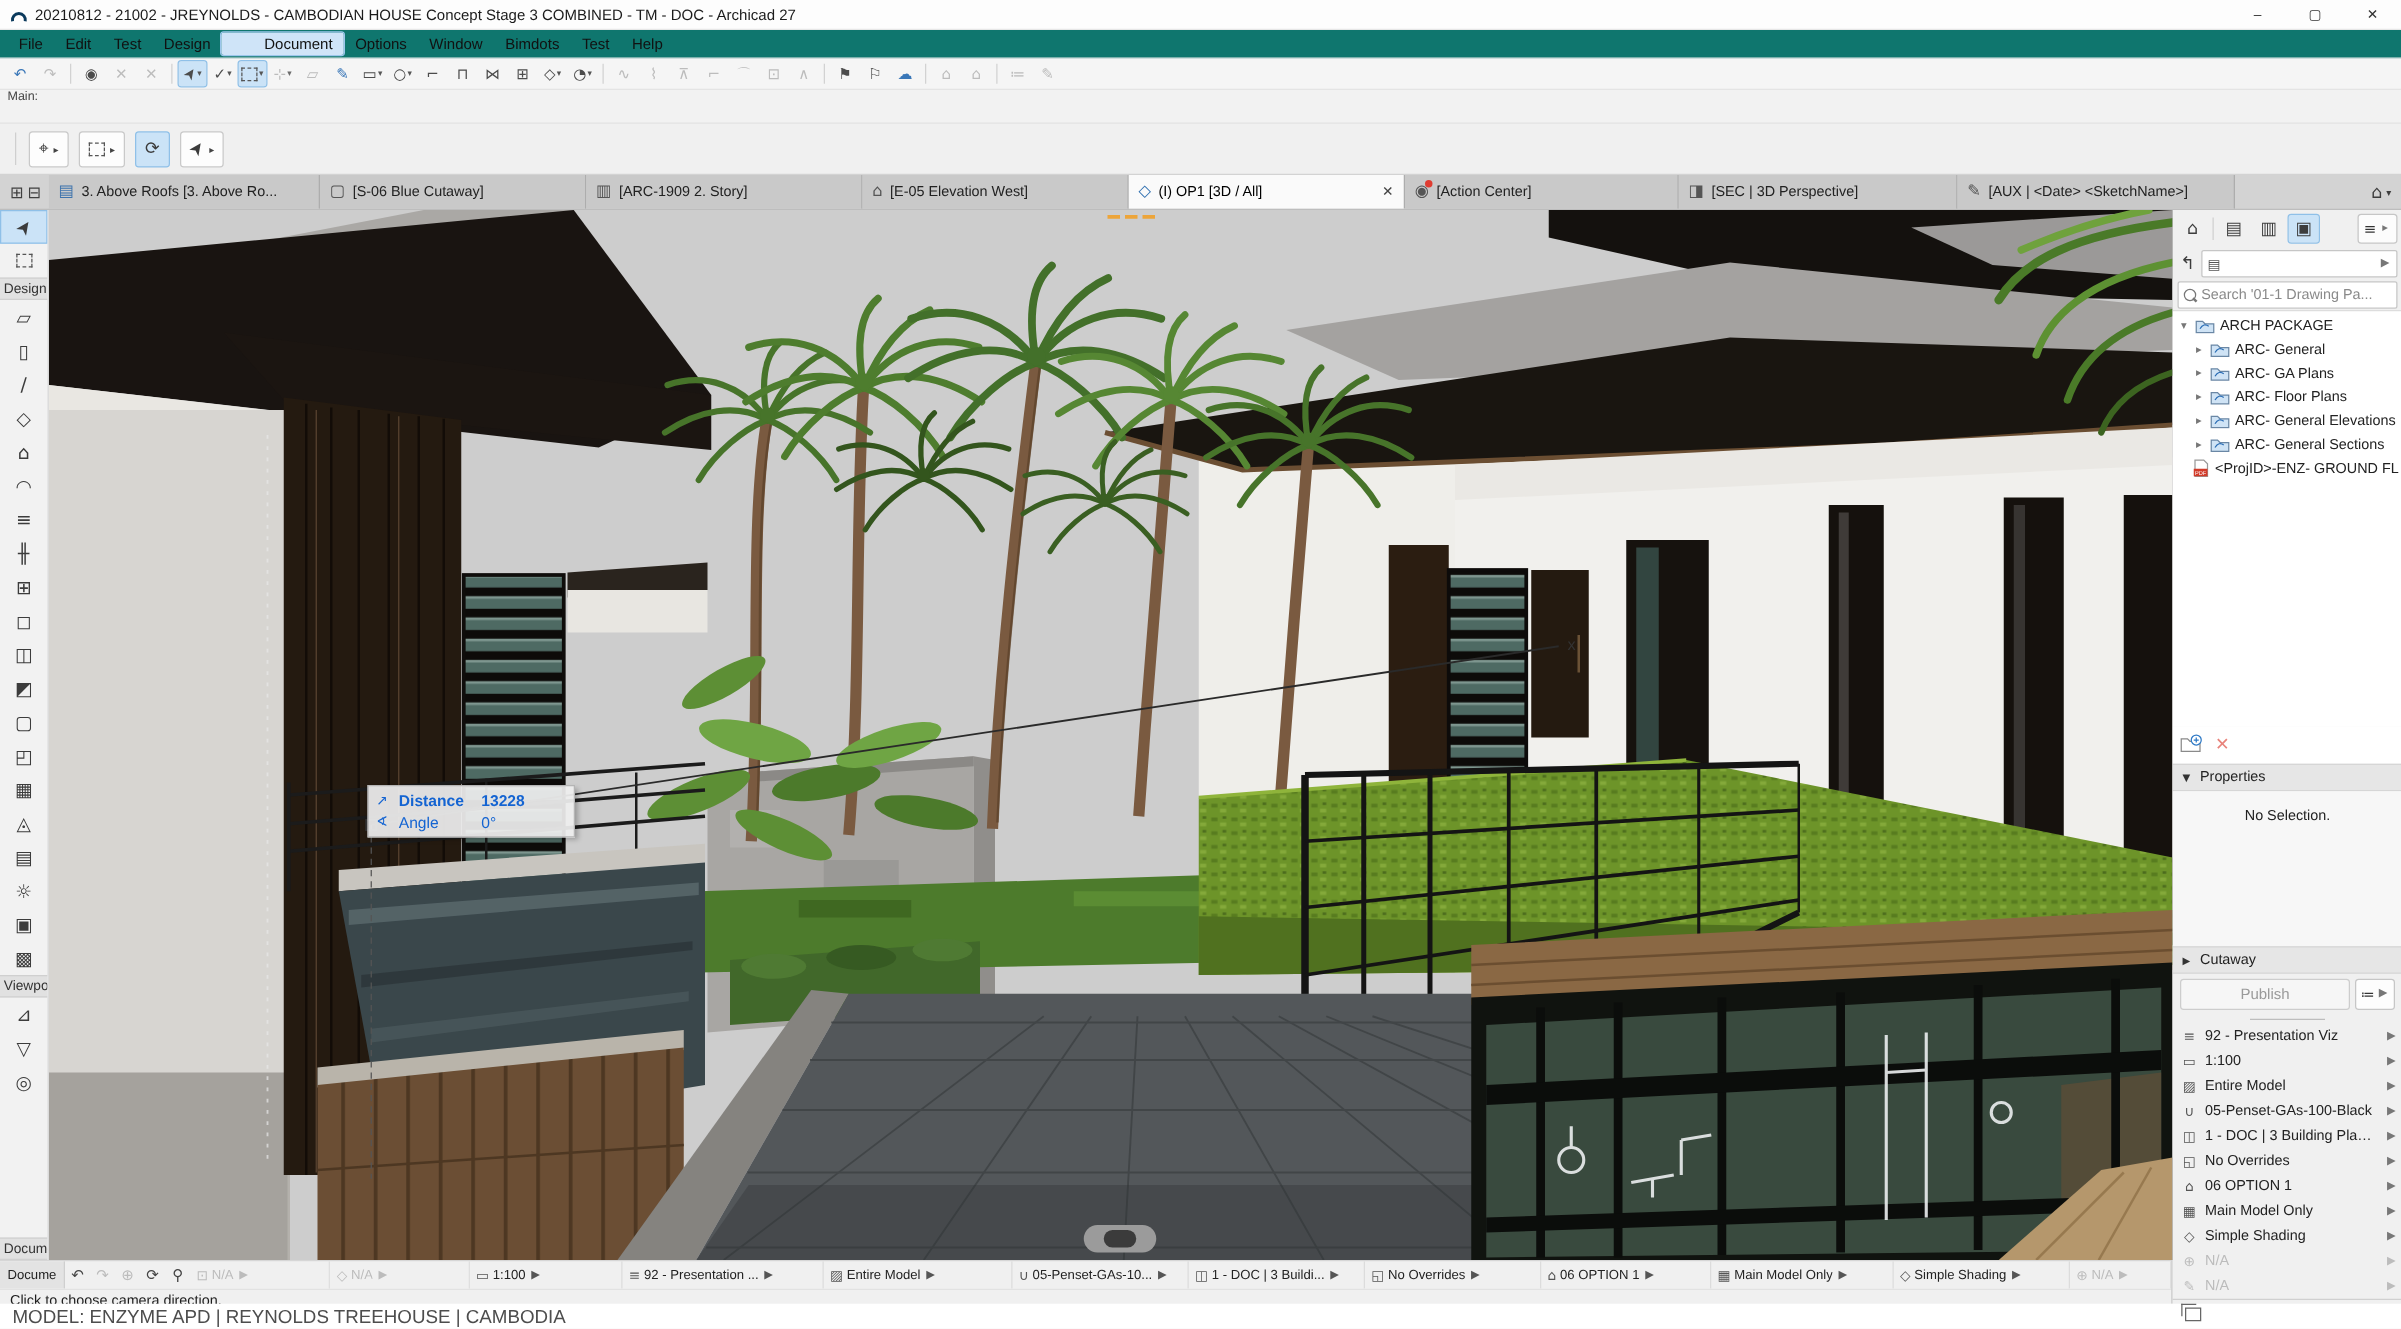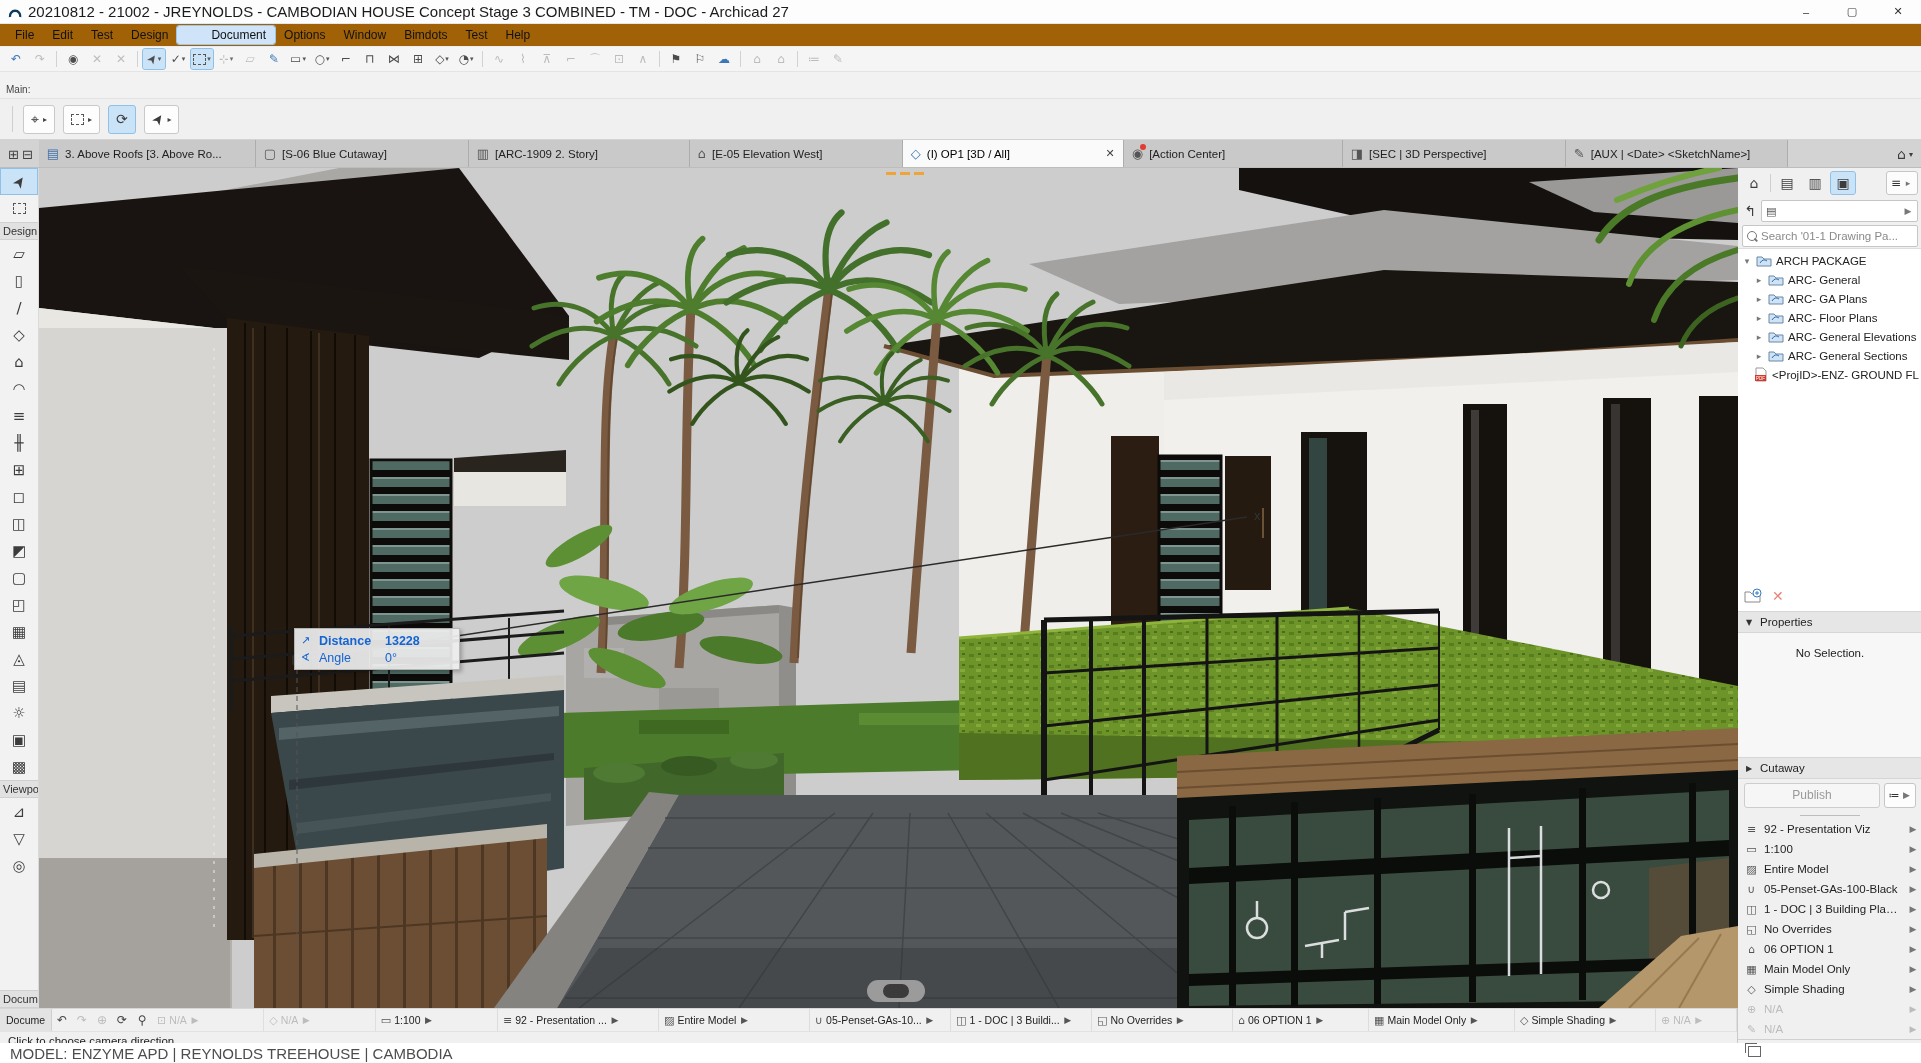--- a/index.html
+++ b/index.html
@@ -5,41 +5,41 @@
   html,body{margin:0;padding:0;background:#fff;}
   body{width:1921px;height:1063px;overflow:hidden;font-family:"Liberation Sans","DejaVu Sans",sans-serif;-webkit-font-smoothing:antialiased;}
   .app{position:relative;width:1921px;height:1063px;background:#f0f0f0;display:flex;flex-direction:column;}
   .g{font-family:"DejaVu Sans",sans-serif;}
   .blue{color:#3a77b8;}
   .dis{color:#b3b3b3 !important;opacity:.85;}
 
   
   .titlebar{height:23px;background:#fdfdfd;display:flex;align-items:center;border-bottom:1px solid #e7e7e7;flex:none;}
   .tb-logo{margin:0 6px 0 8px;display:flex;align-items:center;}
-  .tb-title{font-size:15px;color:#1b1b1b;white-space:nowrap;}
+  .tb-title{font-size:12px;color:#1b1b1b;white-space:nowrap;}
   .tb-controls{margin-left:auto;display:flex;height:100%;}
   .winbtn{width:46px;display:flex;align-items:center;justify-content:center;font-size:11px;color:#333;}
 
   
-  .menubar{height:22px;background:#a16207;display:flex;align-items:center;padding-left:6px;flex:none;border-bottom:1px solid #ececec;}
+  .menubar{height:22px;background:#0f766e;display:flex;align-items:center;padding-left:6px;flex:none;border-bottom:1px solid #ececec;}
   .menuitem{font-size:12px;color:#111;padding:2px 9px;border-radius:2px;white-space:nowrap;}
   .menuitem.hl{background:#cfe4f8;outline:1px solid #9cc6ec;padding-left:34px;}
 
   
   .toolbar{height:24px;background:#f5f5f5;display:flex;align-items:center;padding-left:4px;flex:none;border-bottom:1px solid #e4e4e4;}
   .tbtn{height:20px;min-width:20px;display:flex;align-items:center;justify-content:center;margin:0 1px;border-radius:2px;color:#4c4c4c;font-size:12px;padding:0 1px;}
   .tbtn.act{background:#cbe3f7;outline:1px solid #8fc0e8;}
   .tbtn .dd{font-size:7px;color:#555;margin-left:1px;}
   .tsep{width:1px;height:16px;background:#d2d2d2;margin:0 4px;}
   .cur{display:inline-block;transform:rotate(-55deg);}
   .dashedrect{display:inline-block;width:11px;height:9px;border:1px dashed #555;}
 
   
   .mainrow{height:26px;background:#f2f2f2;border-bottom:1px solid #e2e2e2;flex:none;position:relative;}
-  .mainlabel{position:absolute;left:6px;top:12px;font-size:10px;color:#444;}
+  .mainlabel{position:absolute;left:6px;top:0;font-size:10px;color:#444;}
 
   
   .quickrow{height:40px;background:#f0f0f0;display:flex;align-items:center;padding-left:12px;gap:8px;flex:none;}
   .qhandle{width:1px;height:26px;background:#cfcfcf;margin-right:2px;}
   .qbtn{height:27px;background:#fdfdfd;border:1px solid #c9c9c9;border-radius:3px;display:flex;align-items:center;justify-content:center;padding:0 7px;gap:4px;color:#3b3b3b;font-size:14px;}
   .qbtn.act{background:#cbe3f7;border-color:#8fc0e8;}
   .qbtn .dd{font-size:8px;color:#444;}
 
   
   .tabbar{height:28px;background:#d3d3d3;display:flex;align-items:flex-end;flex:none;border-bottom:1px solid #bdbdbd;}

